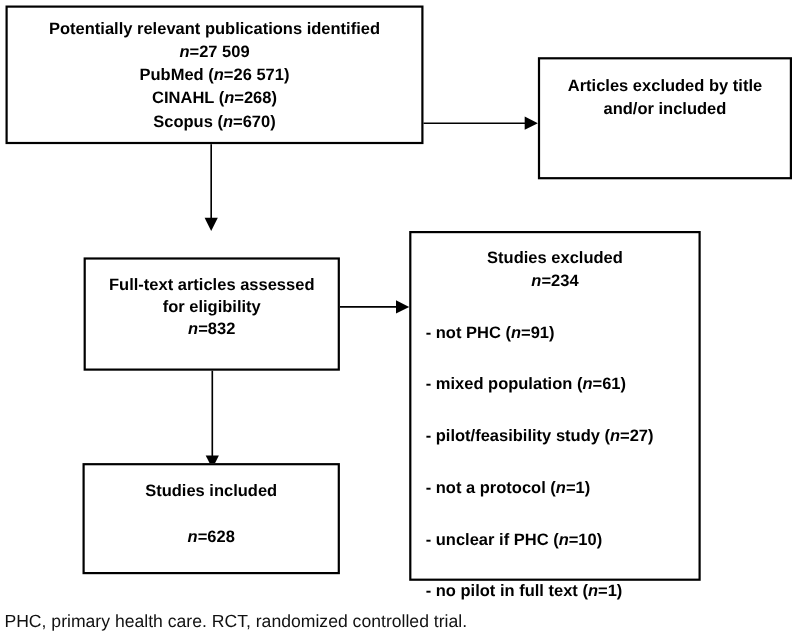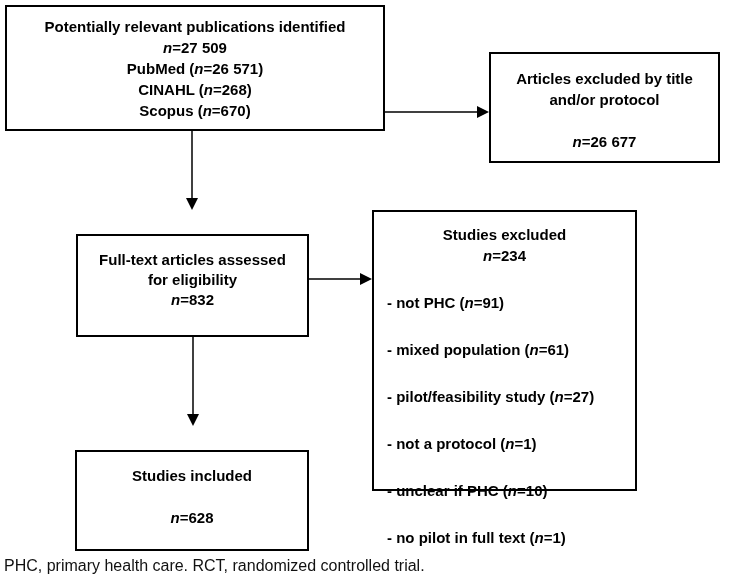--- a/index.html
+++ b/index.html
@@ -28,22 +28,22 @@
   }
   .line { white-space: pre; }
   .blank-line { height: 21px; }
   em.n {
     font-style: italic;
     font-weight: inherit;
   }
   #box-identified   { left: 5px;   top: 5px;   width: 380px; height: 126px; padding-top: 9px; }
   #box-title-abs    { left: 489px; top: 52px;  width: 231px; height: 111px; padding-top: 14px; }
   #box-fulltext     { left: 76px;  top: 210px; width: 233px; height: 103px; padding-top: 14px; line-height: 20px; margin-top: 24px; }
-  #box-excluded     { left: 372px; top: 210px; width: 265px; height: 281px; padding-top: 12px; }
-  #box-included     { left: 75px;  top: 450px; width: 234px; height: 101px; padding-top: 13px; }
+  #box-excluded     { left: 372px; top: 210px; width: 265px; height: 318px; padding-top: 12px; }
+  #box-included     { left: 75px;  top: 421px; width: 234px; height: 101px; padding-top: 13px; }
   #box-excluded .reasons {
     text-align: left;
     padding-left: 13px;
     margin-top: 17px;
     line-height: 20px;
   }
   #box-excluded .reason { margin-bottom: 16px; white-space: pre; margin-top: 27px; }
   #arrow-layer {
     position: absolute;
     left: 0; top: 0;
@@ -87,23 +87,22 @@
   <div class="box" id="box-identified">
     <div class="line">Potentially relevant publications identified</div>
     <div class="line"><span></span><em class="n">n</em><span>=27 509</span></div>
     <div class="line"><span>PubMed (</span><em class="n">n</em><span>=26 571)</span></div>
     <div class="line"><span>CINAHL (</span><em class="n">n</em><span>=268)</span></div>
     <div class="line"><span>Scopus (</span><em class="n">n</em><span>=670)</span></div>
   </div>
 
   <div class="box" id="box-title-abs">
     <div class="line">Articles excluded by title</div>
-    <div class="line">and/or protocol</div>
+    <div class="line">and/or included</div>
     <div class="blank-line"></div>
-    <div class="line"><span></span><em class="n">n</em><span>=26 677</span></div>
   </div>
 
   <div class="box" id="box-fulltext">
     <div class="line">Full-text articles assessed</div>
     <div class="line">for eligibility</div>
     <div class="line"><span></span><em class="n">n</em><span>=832</span></div>
   </div>
 
   <div class="box" id="box-excluded">
     <div class="line">Studies excluded</div>

